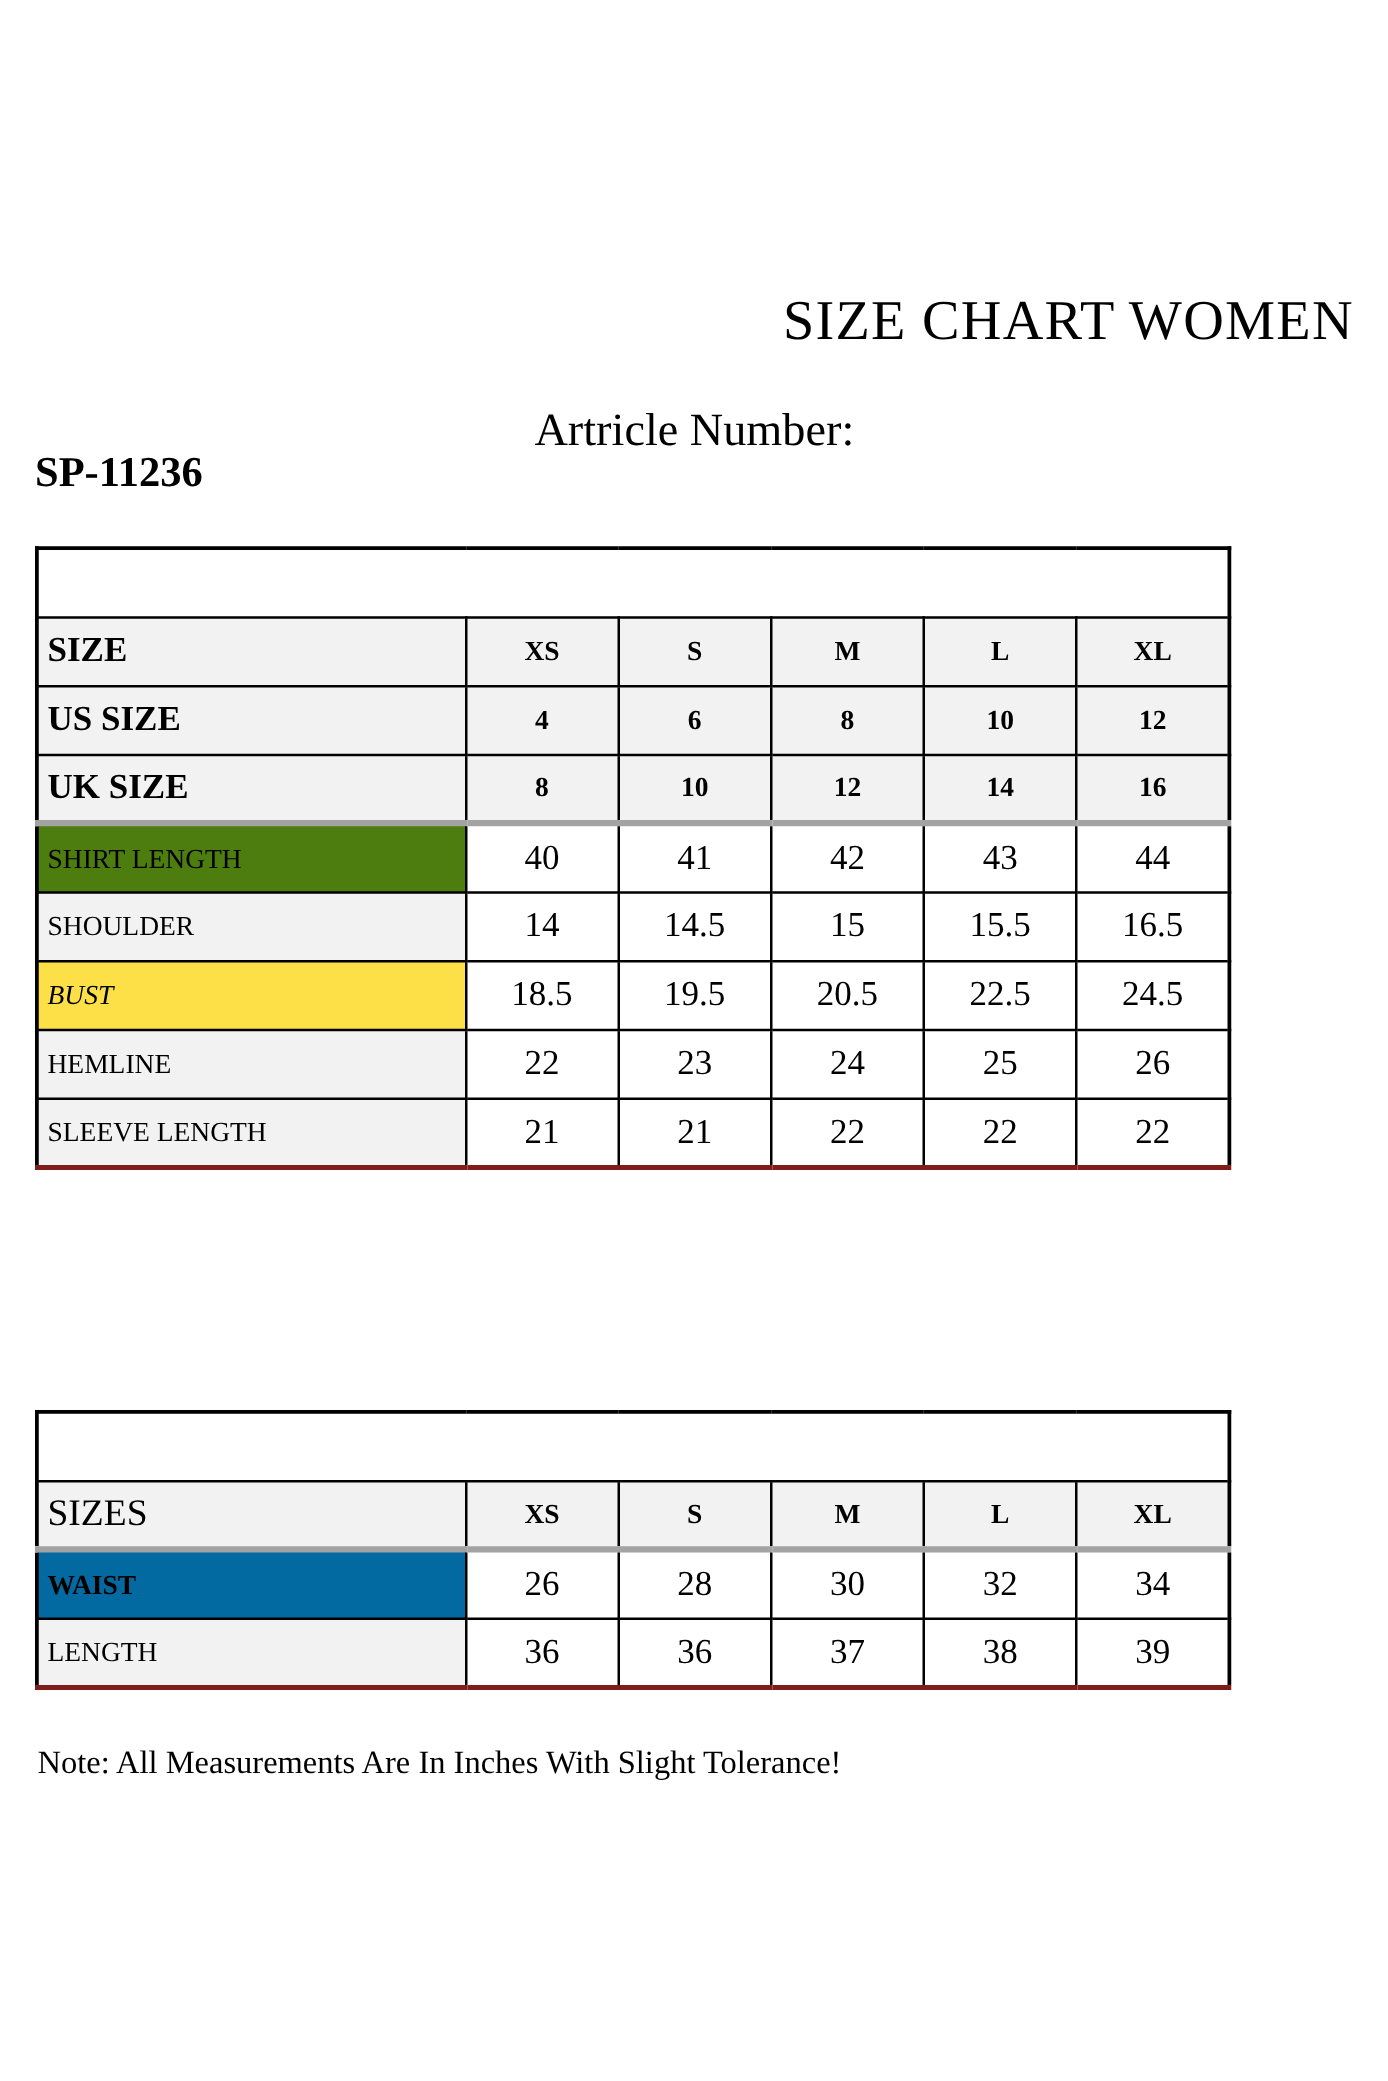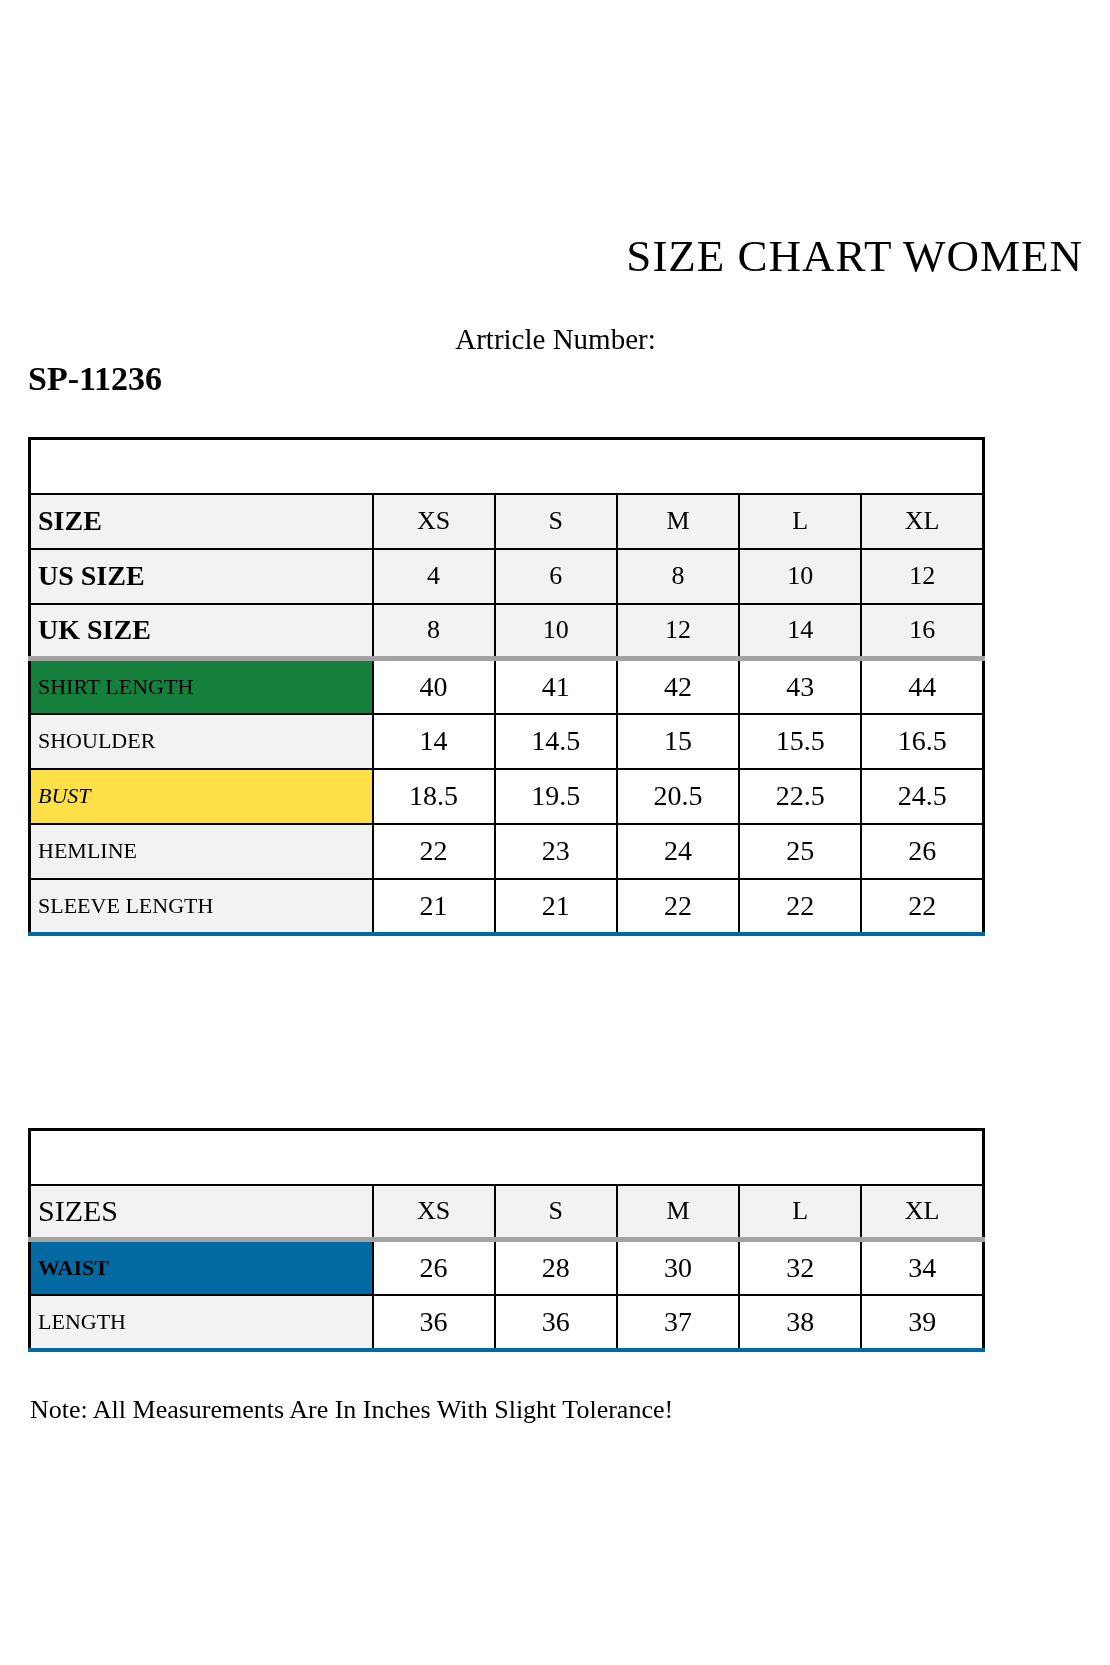--- a/index.html
+++ b/index.html
@@ -19,21 +19,21 @@
     text-align: right;
     font-size: 45px;
     font-weight: 400;
     letter-spacing: 1px;
     line-height: 1.1;
   }
   .article-label {
     position: absolute;
     top: 323px; left: 28px; width: 1055px;
     text-align: center;
-    font-size: 29px;
+    font-size: 37px;
     font-weight: 400;
   }
   .article-number {
     position: absolute;
     top: 360px; left: 28px; width: 1055px;
     text-align: left;
     font-size: 34px;
     font-weight: 700;
   }
   table.size-table {
@@ -67,23 +67,23 @@
   .size-table td { text-align: center; font-size: 28px; font-weight: 400; }
   .size-table th.row-label {
     text-align: left;
     padding-left: 7px;
     font-weight: 400;
   }
   .lbl-bold   { font-size: 28px; font-weight: 700 !important; }
   .lbl-reg-lg { font-size: 30px; font-weight: 400; }
   .lbl-reg    { font-size: 22px; font-weight: 400; }
   tr.shaded th, tr.shaded td { background: #f2f2f2; }
-  tr.val-bold td { font-size: 26px; font-weight: 400; }
+  tr.val-bold td { font-size: 22px; font-weight: 700; }
   tr.thick-bottom th, tr.thick-bottom td { border-bottom: 5px solid #a3a3a3; }
-  tr.last-row th, tr.last-row td { border-bottom: 4px solid #0369a1; }
+  tr.last-row th, tr.last-row td { border-bottom: 4px solid #7f1d1d; }
   .note {
     position: absolute;
     top: 1395px; left: 30px;
     font-size: 26px;
     font-weight: 400;
   }
 </style>
 </head>
 <body>
 
@@ -124,21 +124,21 @@
       </tr>
       <tr class="shaded val-bold thick-bottom">
         <th class="row-label lbl-bold">UK SIZE</th>
         <td>8</td>
         <td>10</td>
         <td>12</td>
         <td>14</td>
         <td>16</td>
       </tr>
       <tr class="meas">
-        <th class="row-label lbl-reg shaded-label" style="background:#15803d;">SHIRT LENGTH</th>
+        <th class="row-label lbl-reg shaded-label" style="background:#4d7c0f;">SHIRT LENGTH</th>
         <td>40</td>
         <td>41</td>
         <td>42</td>
         <td>43</td>
         <td>44</td>
       </tr>
       <tr class="meas">
         <th class="row-label lbl-reg" style="background:#f2f2f2;">SHOULDER</th>
         <td>14</td>
         <td>14.5</td>

